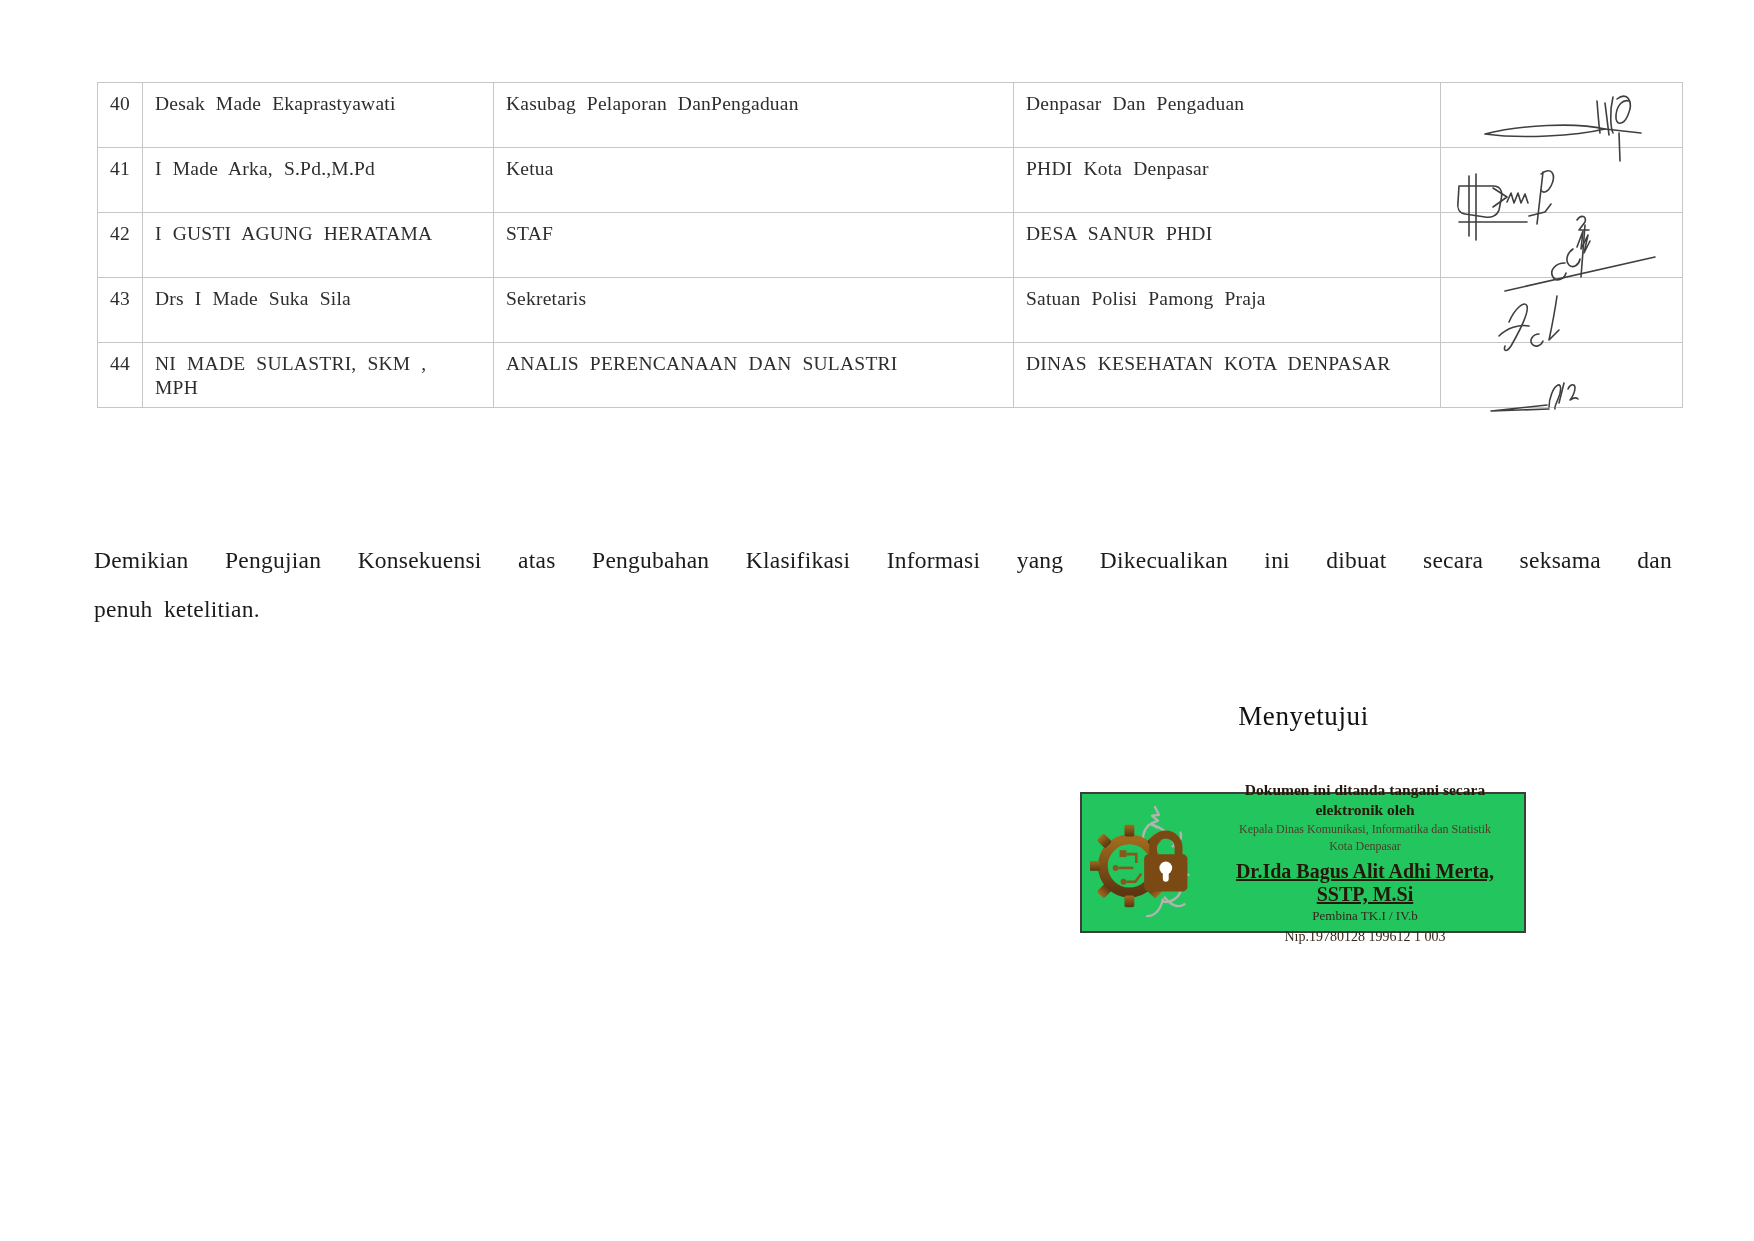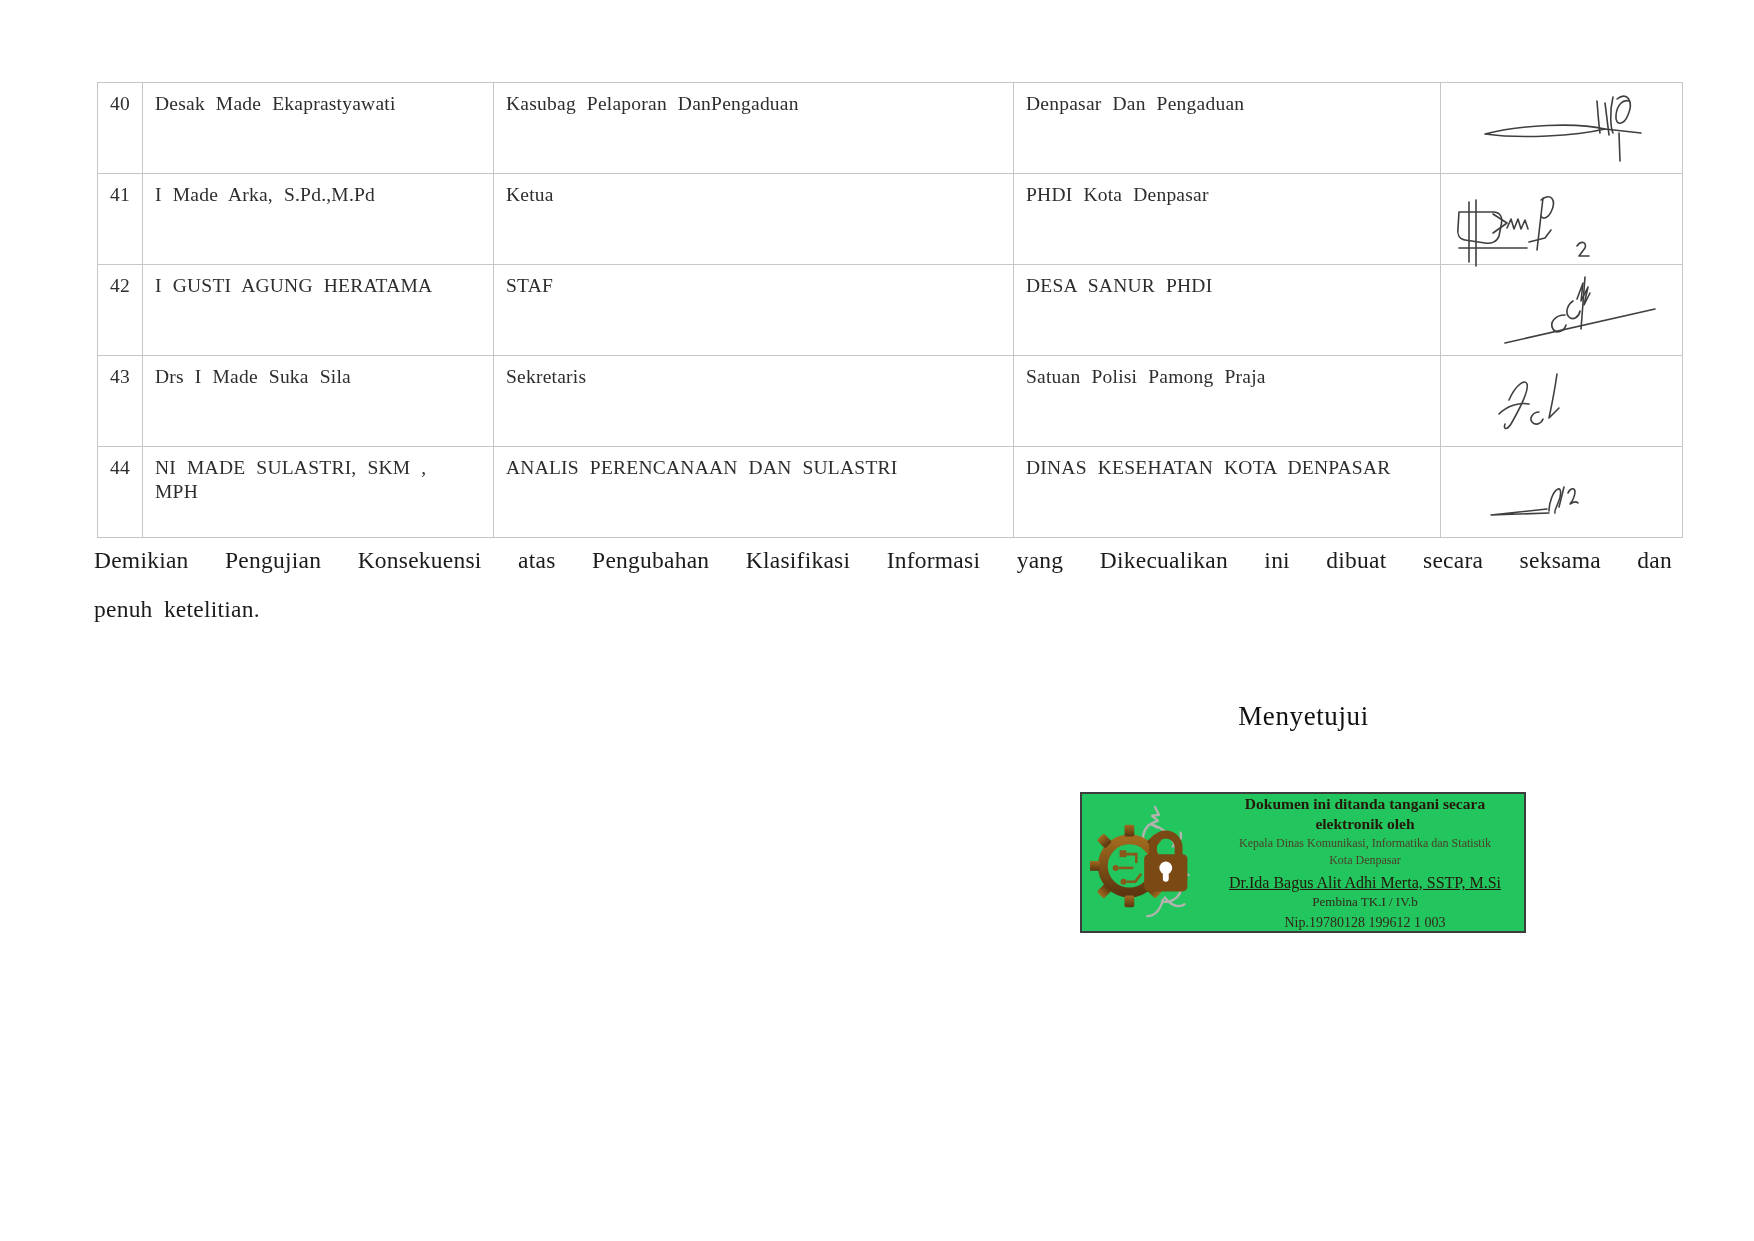--- a/index.html
+++ b/index.html
@@ -15,21 +15,21 @@
   
   table.doc {
     position:absolute; left:97px; top:82px;
     width:1585px;
     border-collapse:collapse; table-layout:fixed;
   }
   table.doc td {
     border:1px solid #c6c6c6;
     vertical-align:top;
     box-sizing:border-box;
-    height:91px;
+    height:65px;
     padding:9px 12px 4px 12px;
     font-size:19.5px;
     color:#2d2d2d;
     word-spacing:0.30em;
     letter-spacing:0.012em;
     line-height:1.25;
   }
   td.cell-no { text-align:center; padding-left:2px; padding-right:4px; }
   td.cell-name { white-space:pre-line; }
   td.cell-sig { position:relative; padding:0; }
@@ -58,21 +58,21 @@
     position:absolute; left:1080px; top:792px; width:446px; height:141px;
     border:2px solid #3d3d3d; box-sizing:border-box;
     background:#22c55e;
     display:flex; align-items:center;
   }
   .stamp-logo { width:126px; height:120px; flex:0 0 auto; margin-left:8px; }
   .stamp-text { flex:1 1 auto; text-align:center; padding-right:10px; }
   .st-l1 { font-weight:bold; font-size:15.5px; color:#241809; line-height:1.25; }
   .st-l2 { font-size:12px; color:#4e3d29; margin-top:3px; }
   .st-l3 { font-size:12px; color:#4e3d29; margin-top:2px;font-family:Liberation Serif, serif; }
-  .st-name { font-weight:normal; font-size:16px; text-decoration:underline; margin-top:6px; color:#241809; }
+  .st-name { font-weight:bold; font-size:20px; text-decoration:underline; margin-top:6px; color:#241809; }
   .st-rank { font-size:13px; margin-top:2px; color:#33271a; }
   .st-nip  { font-size:14px; margin-top:5px; color:#33271a; }
 </style>
 </head>
 <body>
 
 <div class="page">
 
   <table class="doc">
     <colgroup>

